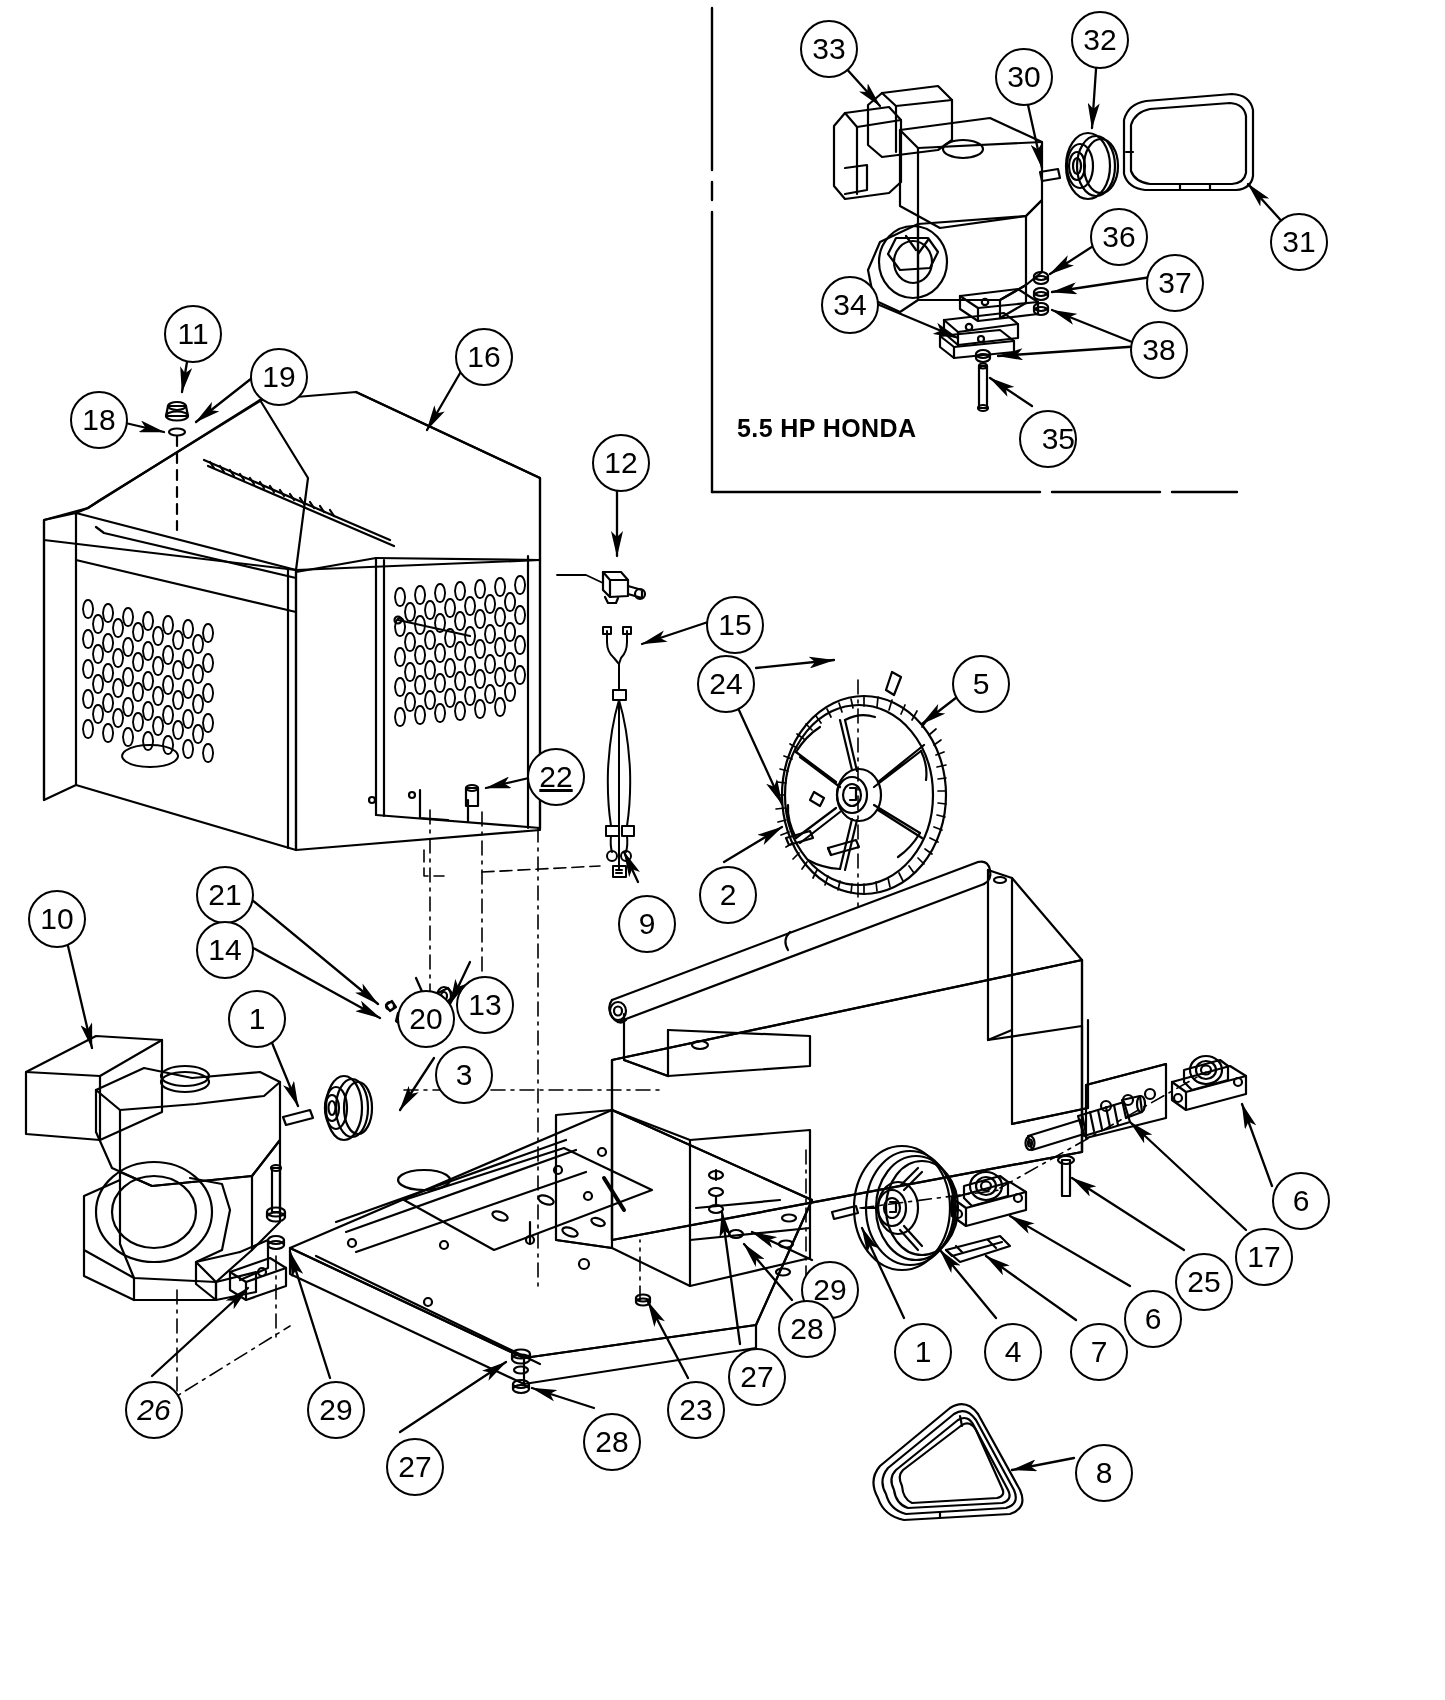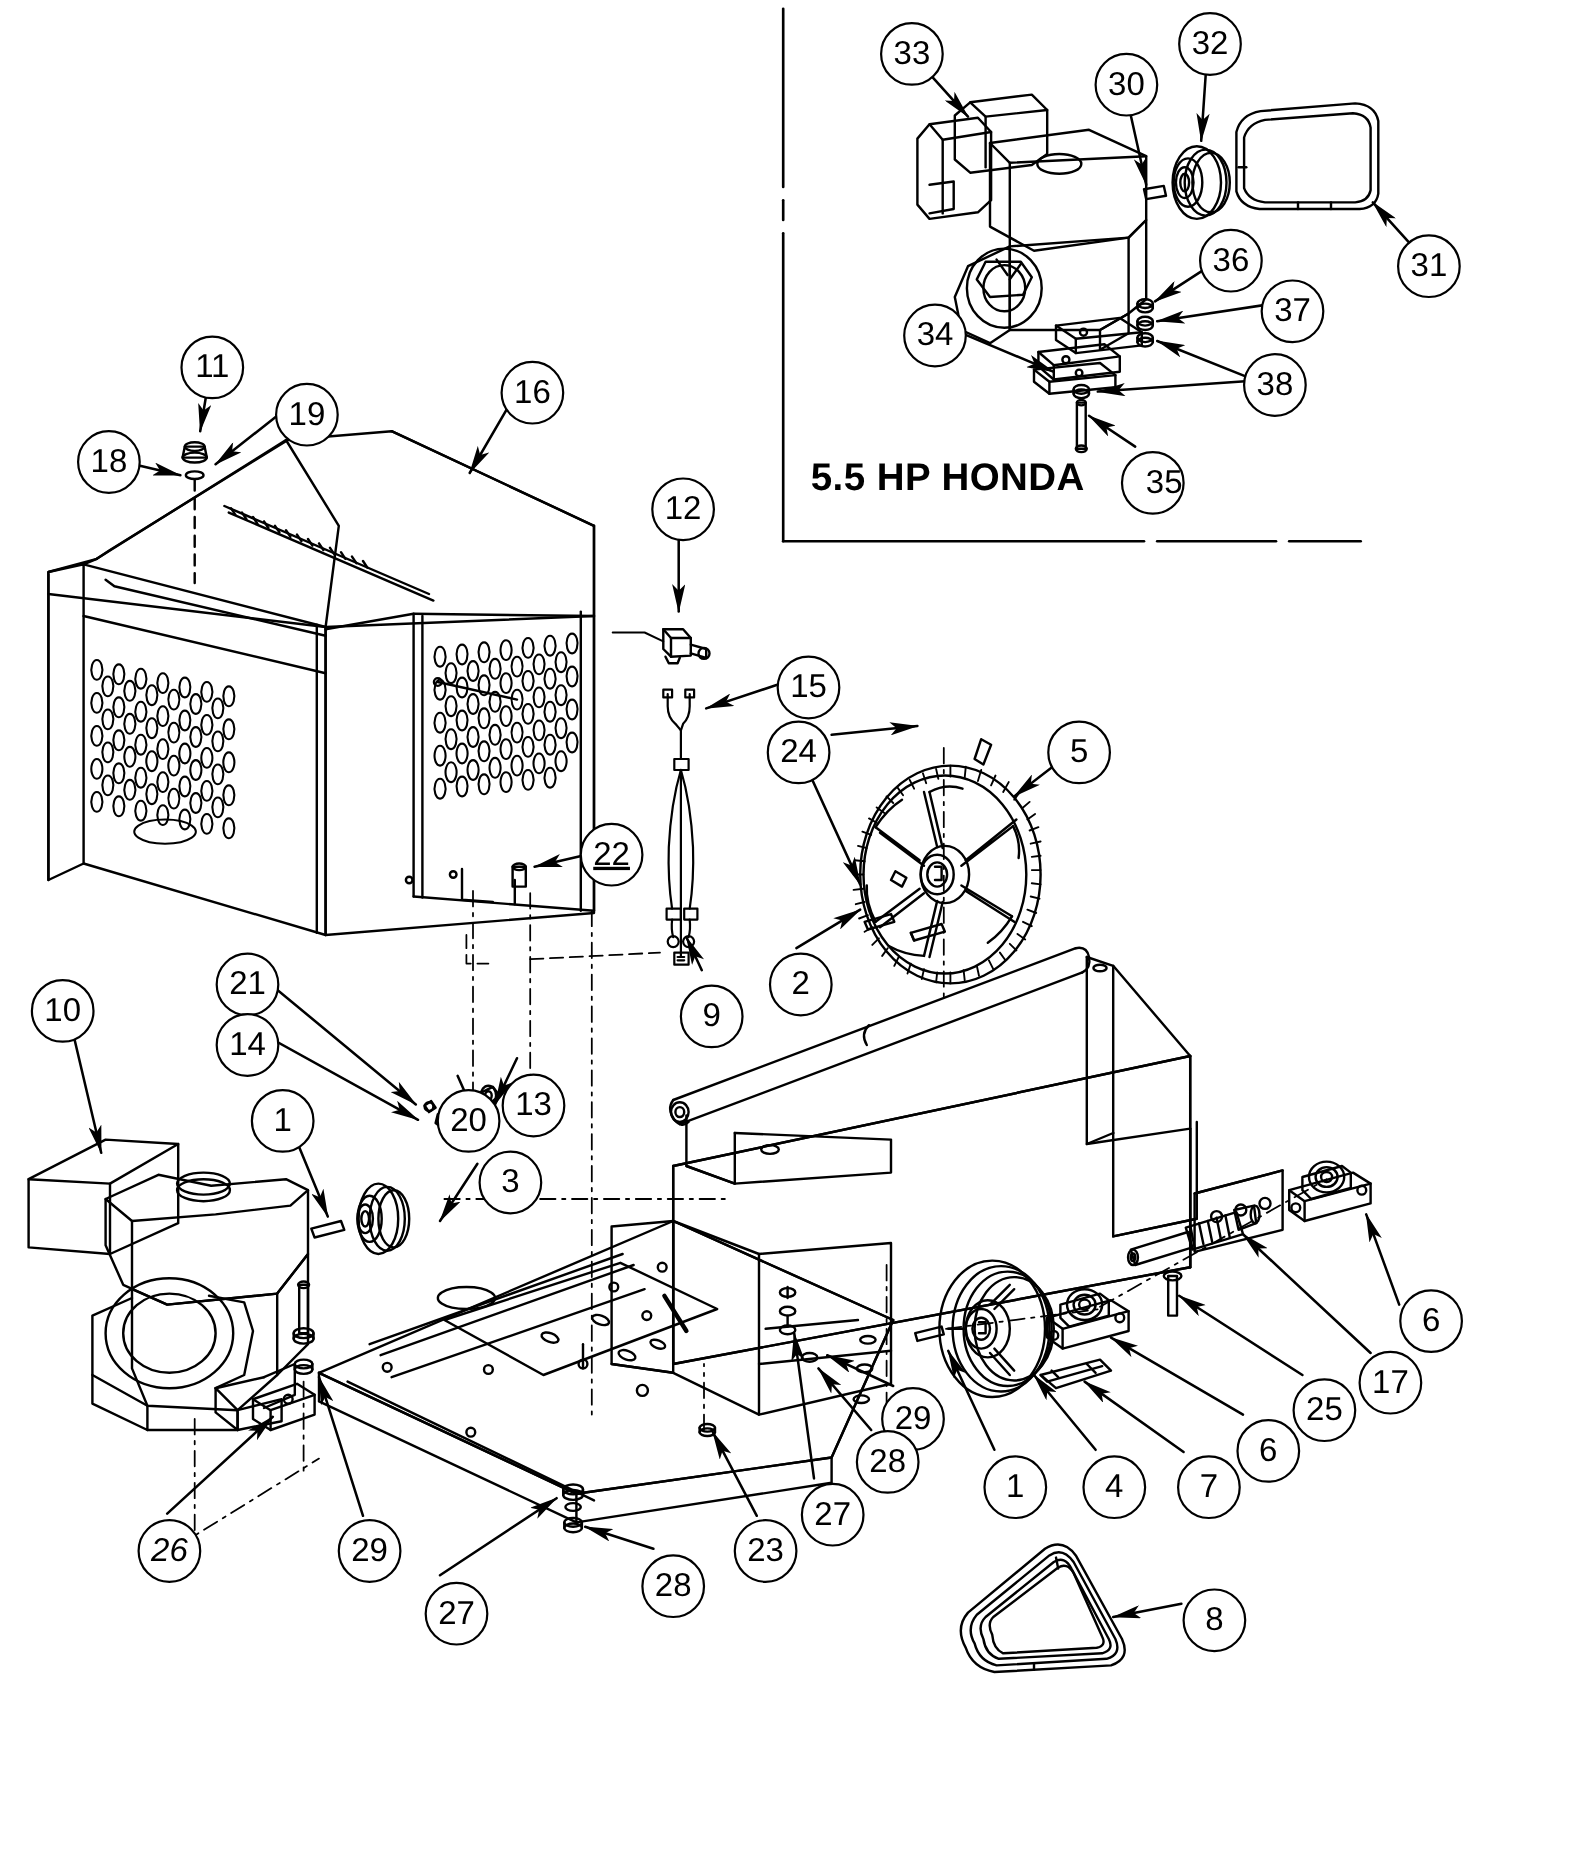--- a/index.html
+++ b/index.html
@@ -5,21 +5,21 @@
   html,body{margin:0;padding:0;background:#ffffff;}
   body{width:1445px;height:1700px;font-family:"Liberation Sans",sans-serif;-webkit-font-smoothing:antialiased;}
   #sheet{position:relative;width:1445px;height:1700px;overflow:hidden;background:#fff;}
   #art{position:absolute;left:0;top:0;width:1445px;height:1700px;}
   .callout{position:absolute;border:2.6px solid #000;border-radius:50%;background:#fff;
            display:flex;align-items:center;justify-content:center;
            font-family:"Liberation Sans",sans-serif;font-size:30px;font-weight:400;color:#000;
            line-height:1;letter-spacing:0px;box-sizing:border-box;}
   .callout.w{width:58px;height:58px;}
   #honda-label{position:absolute;font-family:"Liberation Sans",sans-serif;
-               font-weight:bold;font-size:35px;color:#000;letter-spacing:0.4px;white-space:nowrap;}
+               font-weight:bold;font-size:25px;color:#000;letter-spacing:0.4px;white-space:nowrap;}
 </style>
 </head>
 <body>
 
 <div id="sheet">
 
   <svg id="art" viewBox="0 0 1445 1700">
     <defs>
       <marker id="ah" markerWidth="26" markerHeight="12" refX="25" refY="6" orient="auto" markerUnits="userSpaceOnUse">
         <path d="M0,0 L26,6 L0,12 L6,6 Z" fill="#000"></path>

